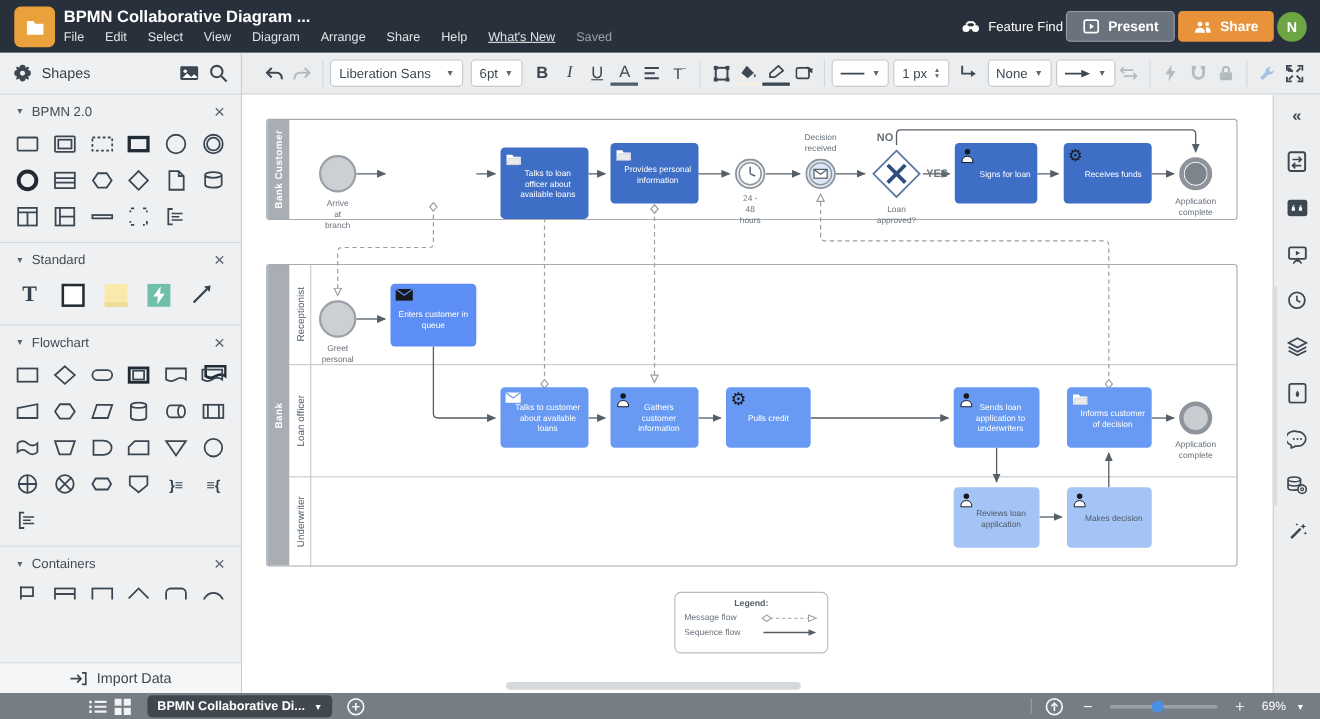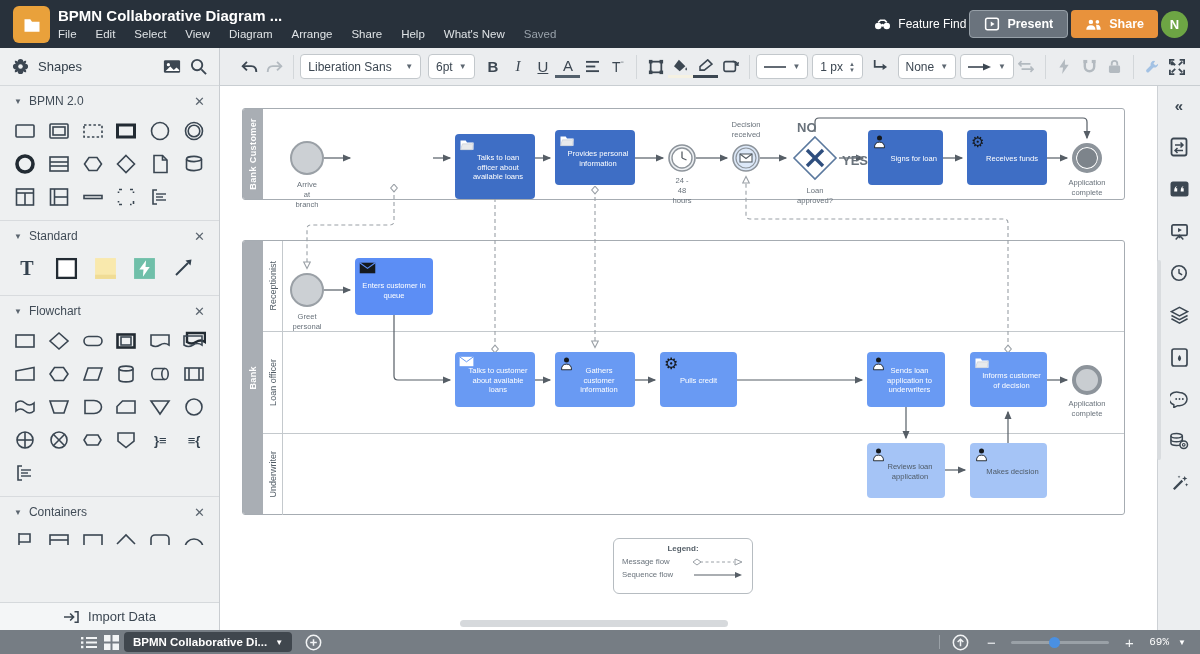--- a/index.html
+++ b/index.html
@@ -4,21 +4,21 @@
 <style>
   * { margin:0; padding:0; box-sizing:border-box; }
   html,body { width:1200px; height:654px; overflow:hidden; font-family:"Liberation Sans",sans-serif; background:#fff; }
 
   
   #topbar { position:absolute; left:0; top:0; width:1200px; height:48px; background:#28313b; color:#e9ebed; }
   #logo { position:absolute; left:13px; top:6px; width:37px; height:37px; background:#e9a13b; border-radius:6px; display:flex; align-items:center; justify-content:center; }
   #doc-title { position:absolute; left:58px; top:7px; font-size:15px; font-weight:bold; color:#fff; }
   #menubar { position:absolute; left:58px; top:28px; display:flex; gap:19px; font-size:11.5px; color:#dfe3e6; align-items:center; }
   #menubar .mi { cursor:default; }
-  .mi-new { }
+  .mi-new { text-decoration:underline; }
   .mi-saved { color:#98a1aa; }
   #topright { position:absolute; right:12px; top:0; height:48px; display:flex; align-items:center; gap:3px; }
   #featurefind { display:flex; align-items:center; gap:7px; font-size:12px; color:#fff; }
   .tb-btn { height:28px; border-radius:4px; display:flex; align-items:center; gap:7px; padding:0 14px; font-size:12.5px; font-weight:bold; color:#fff; }
   #present-btn { background:#6a737d; border:1px solid #97a0a8; }
   #share-btn { background:#e8923c; }
   #avatar { width:27px; height:27px; border-radius:50%; background:#6da544; color:#fff; font-size:13px; font-weight:bold; display:flex; align-items:center; justify-content:center; }
 
   
   #toolbar { position:absolute; left:220px; top:48px; width:980px; height:38px; background:#ebedef; border-bottom:1px solid #c9ced2; display:flex; align-items:center; }
@@ -50,40 +50,40 @@
   .lane-label { position:absolute; left:20px; width:20px; border-right:1px solid #c4c9cd; display:flex; align-items:center; justify-content:center; }
   .vtext2 { writing-mode:vertical-rl; transform:rotate(180deg); font-size:9px; color:#515c66; white-space:nowrap; }
   .lane-div { position:absolute; left:20px; right:0; height:1px; background:#c4c9cd; }
   .task { position:absolute; border-radius:4px; color:#fff; font-size:7.6px; line-height:1.3; display:flex; align-items:center; justify-content:center; text-align:center; padding:4px 6px 2px; }
   .task .ticon { position:absolute; left:4px; top:4px; }
   .blue-d { background:#3e6ec5; }
   .blue-m { background:#699af3; }
   .blue-l { background:#a5c4f6; color:#4e5a66; }
   .evt { position:absolute; border-radius:50%; }
   .lbl { position:absolute; font-size:7.6px; color:#69727b; text-align:center; line-height:1.3; white-space:pre-line; }
-  .flowlbl { position:absolute; font-size:13px; color:#69727b; }
+  .flowlbl { position:absolute; font-size:10px; color:#69727b; }
   #legend { position:absolute; left:393px; top:452px; width:140px; height:56px; border:1px solid #b6bcc1; border-radius:6px; background:#fff; padding:5px 8px; }
   #legend .lg-title { font-size:8px; font-weight:bold; color:#555f68; text-align:center; }
   .lg-row { display:flex; align-items:center; justify-content:space-between; margin-top:4px; font-size:7.8px; color:#6a737c; }
   #hscroll { position:absolute; left:240px; top:618px; width:917px; height:10px; background:#fff; }
   #hscroll .handle { position:absolute; left:220px; top:2px; width:268px; height:7px; background:#d6d9dc; border-radius:4px; }
 
   
   #rightbar { position:absolute; left:1157px; top:86px; width:43px; height:544px; background:#eceef0; border-left:1px solid #cdd1d5; display:flex; flex-direction:column; align-items:center; padding-top:8px; gap:20px; }
   #rightbar .ri { color:#3c4752; width:22px; height:22px; display:flex; align-items:center; justify-content:center; }
   #rb-scroll { position:absolute; left:1157px; top:260px; width:4px; height:200px; background:#d9dcdf; border-radius:2px; }
 
   
   #bottombar { position:absolute; left:0; top:630px; width:1200px; height:24px; background:#767d84; display:flex; align-items:center; color:#fff; }
-  #page-tab { background:#40474e; border-radius:4px; height:20px; display:flex; align-items:center; padding:0 9px; gap:8px; font-size:11.5px; font-weight:bold; margin-left:2px; }
+  #page-tab { background:#40474e; border-radius:4px; height:20px; display:flex; align-items:center; padding:0 9px; gap:8px; font-size:11.5px; font-weight:bold; margin-left:12px; }
   .bb-ico { display:flex; align-items:center; justify-content:center; width:22px; height:20px; color:#f2f4f5; }
   #zoomer { margin-left:auto; display:flex; align-items:center; gap:9px; padding-right:14px; }
   #zoom-track { width:98px; height:3px; background:#9aa1a7; border-radius:2px; position:relative; }
   #zoom-thumb { position:absolute; left:38px; top:-4px; width:11px; height:11px; border-radius:50%; background:#4a90e2; }
-  #zoom-label { font-size:11px;font-family:Liberation Mono, monospace; }
+  #zoom-label { font-size:11px; }
   #bb-corner { position:absolute; right:0; top:618px; width:43px; height:12px; background:#fff; }
   svg { display:block; }
 </style>
 </head>
 <body>
 
 <div id="topbar">
   <div id="logo">
     <svg width="20" height="20" viewBox="0 0 24 24">
         <path d="M3 5 h7 l2 3 h9 v12 H3 Z" fill="#fff"></path>

